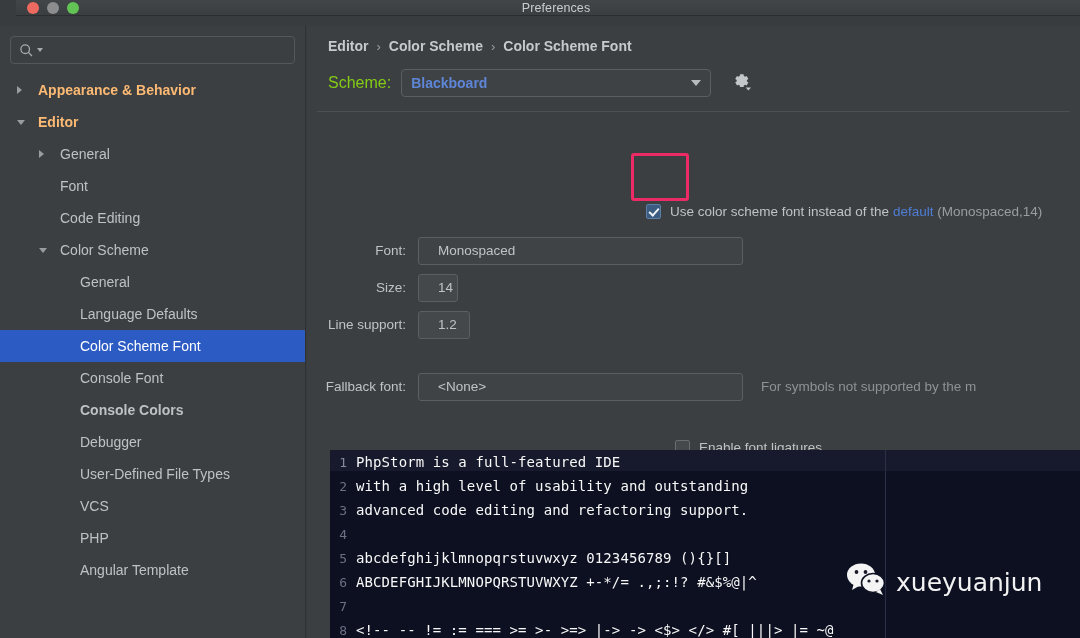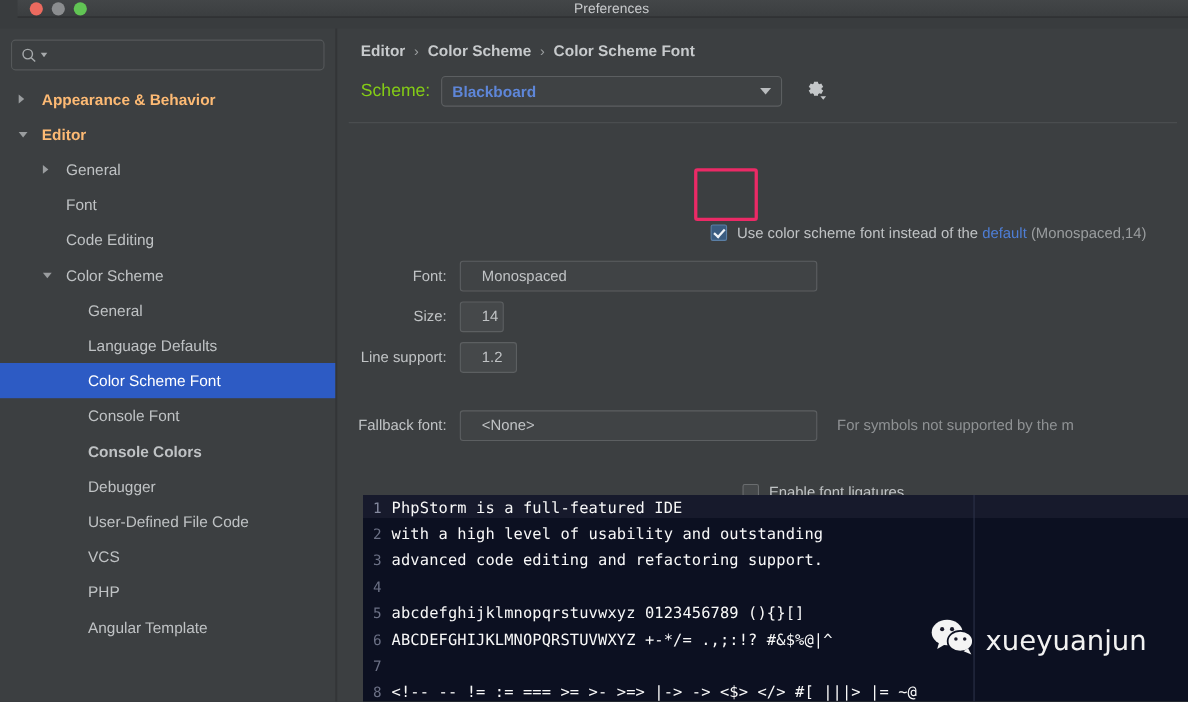--- a/index.html
+++ b/index.html
@@ -271,21 +271,21 @@
         <div class="tree-row">
           <span class="lbl" style="margin-left: 80px;">Console Font</span>
         </div>
         <div class="tree-row">
           <span class="lbl" style="margin-left: 80px; font-weight: bold;">Console Colors</span>
         </div>
         <div class="tree-row">
           <span class="lbl" style="margin-left: 80px;">Debugger</span>
         </div>
         <div class="tree-row">
-          <span class="lbl" style="margin-left: 80px;">User-Defined File Code</span>
+          <span class="lbl" style="margin-left: 80px;">User-Defined File Types</span>
         </div>
         <div class="tree-row">
           <span class="lbl" style="margin-left: 80px;">VCS</span>
         </div>
         <div class="tree-row">
           <span class="lbl" style="margin-left: 80px;">PHP</span>
         </div>
         <div class="tree-row">
           <span class="lbl" style="margin-left: 80px;">Angular Template</span>
         </div>

